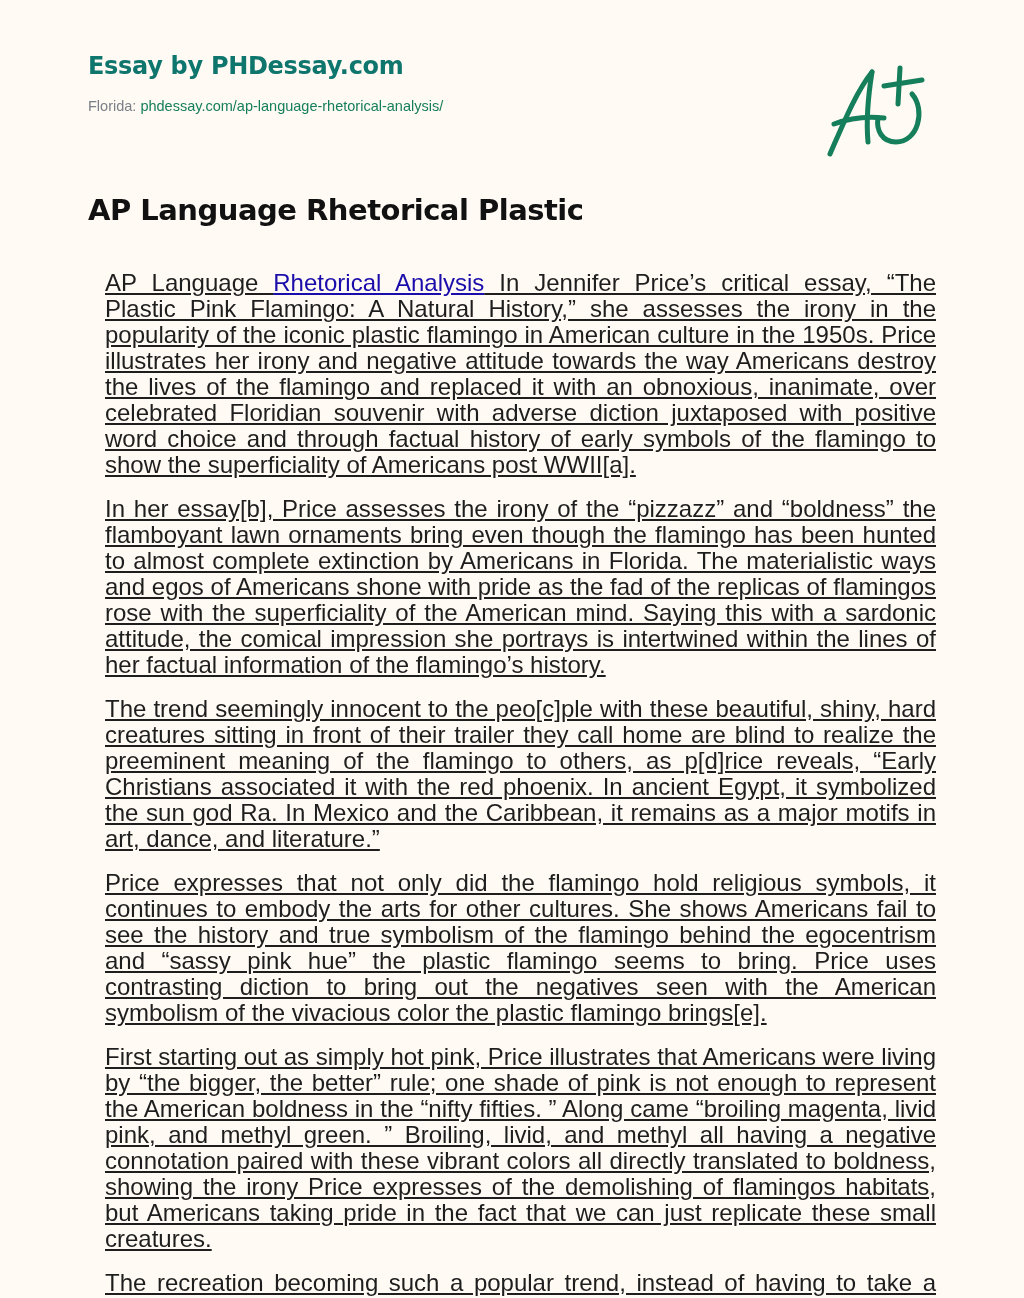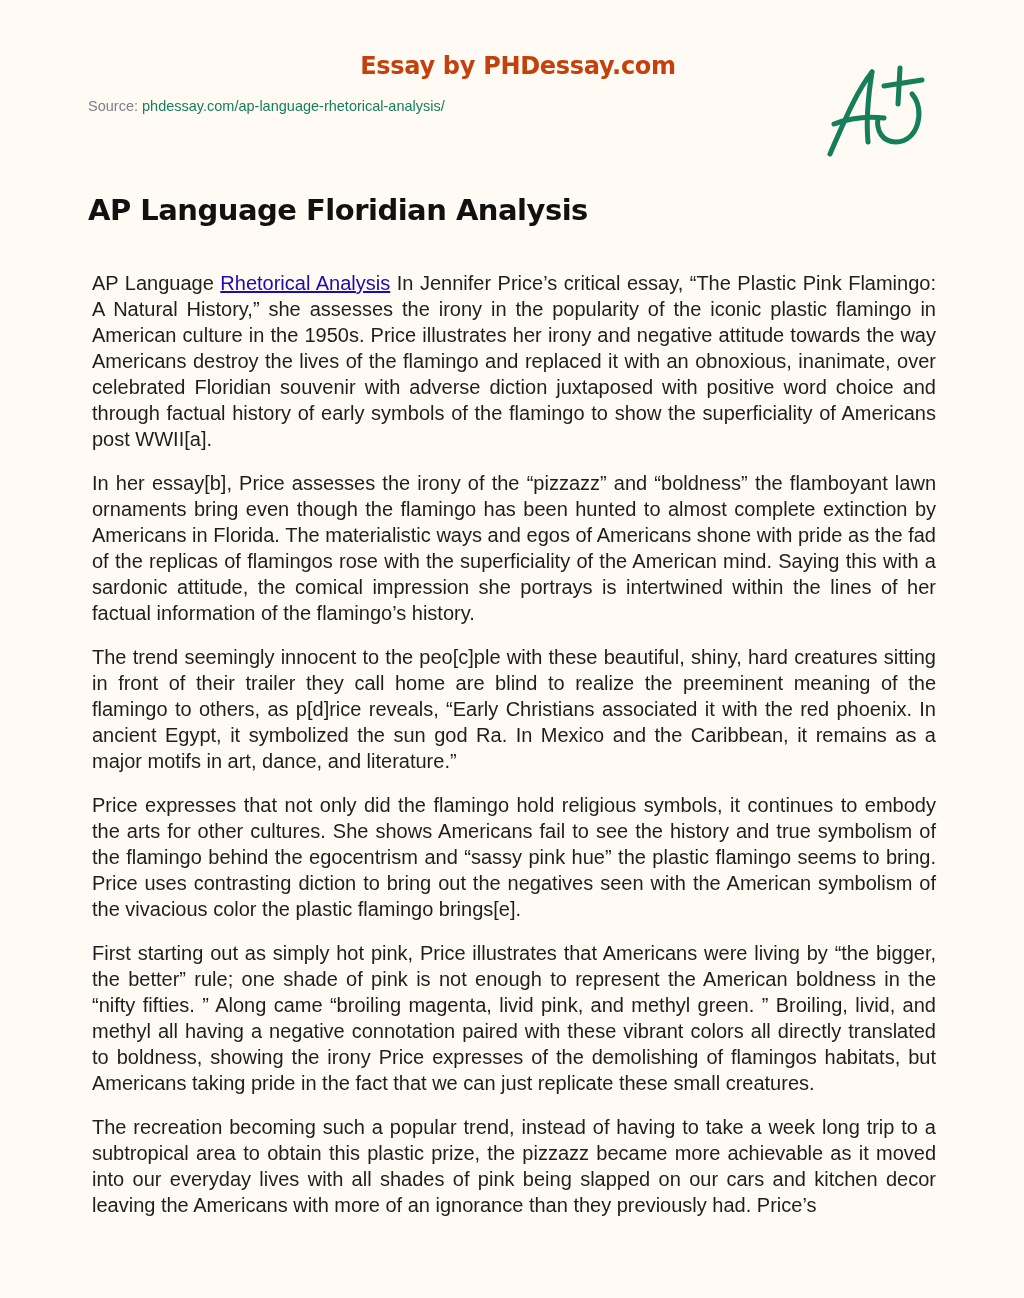--- a/index.html
+++ b/index.html
@@ -18,25 +18,24 @@
     .header {
       position: absolute;
       left: 88px;
       top: 48px;
       width: 860px;
     }
     .site-title {
       font-family: "DejaVu Sans", sans-serif;
       font-size: 24px;
       font-weight: bold;
-      color: #c2410c;
+      color: #0f766e;
       margin: 0;
       letter-spacing: -0.3px;
       line-height: 36px;
-      text-align: center;
     }
     .source-line {
       margin-top: 12px;
       font-size: 14.5px;
       color: #7a8088;
       line-height: 20px;
     }
     .source-line a {
       color: #157e5b;
       text-decoration: none;
@@ -61,38 +60,39 @@
       letter-spacing: -0.5px;
       line-height: 44px;
     }
     .content {
       position: absolute;
       left: 88px;
       top: 270px;
       width: 848px;
     }
     .content p {
-      margin: 0 0 18px 4px;
-      font-size: 20px;
+      margin: 0 0 18px 17px;
+      font-size: 24px;
       line-height: 26px;
       text-align: justify;
       color: #1e1e1e;
+      text-decoration: underline;
     }
     .content a {
       color: #1a0dab;
       text-decoration: underline;
     }
   </style>
 </head>
 <body>
 
 <div class="header">
   <h2 class="site-title">Essay by PHDessay.com</h2>
   <div class="source-line">
-    <span>Source: </span><a>phdessay.com/ap-language-rhetorical-analysis/</a>
+    <span>Florida: </span><a>phdessay.com/ap-language-rhetorical-analysis/</a>
   </div>
 </div>
 
 <div class="logo">
   <svg width="110" height="100" viewBox="0 0 110 100">
     <g fill="none" stroke="#157e5b" stroke-width="5" stroke-linecap="round" stroke-linejoin="round">
 
       <path d="M8 92 C 22 60, 34 30, 50 10"></path>
 
       <path d="M50 10 C 46 35, 44 58, 46 80"></path>
@@ -101,21 +101,21 @@
 
       <path d="M78 6 L 76 42"></path>
 
       <path d="M62 24 C 74 22, 88 20, 100 18"></path>
 
       <path d="M90 32 C 104 48, 96 80, 74 80 C 60 80, 54 68, 56 56"></path>
     </g>
   </svg>
 </div>
 
-<h1 class="doc-title">AP Language Floridian Analysis</h1>
+<h1 class="doc-title">AP Language Rhetorical Plastic</h1>
 
 <div class="content">
   <p><span>AP  Language </span><a>Rhetorical  Analysis</a><span> In Jennifer Price’s critical essay, “The Plastic Pink Flamingo: A Natural History,” she assesses the irony in the popularity of the iconic plastic flamingo in American culture in the 1950s. Price illustrates her irony and negative attitude towards the way Americans destroy the lives of the flamingo and replaced it with an obnoxious, inanimate, over celebrated Floridian souvenir with adverse diction juxtaposed with positive word choice and through factual history of early symbols of the flamingo to show the superficiality of Americans post WWII[a].</span></p>
   <p>In her essay[b], Price assesses the irony of the “pizzazz” and “boldness” the flamboyant lawn ornaments bring even though the flamingo has been hunted to almost complete extinction by Americans in Florida. The materialistic ways and egos of Americans shone with pride as the fad of the replicas of flamingos rose with the superficiality of the American mind. Saying this with a sardonic attitude, the comical impression she portrays is intertwined within the lines of her factual information of the flamingo’s history.</p>
   <p>The trend seemingly innocent to the peo[c]ple with these beautiful, shiny, hard creatures sitting in front of their trailer they call home are blind to realize the preeminent meaning of the flamingo to others, as p[d]rice reveals, “Early Christians associated it with the red phoenix. In ancient Egypt, it symbolized the sun god Ra. In Mexico and the Caribbean, it remains as a major motifs in art, dance, and literature.”</p>
   <p>Price expresses that not only did the flamingo hold religious symbols, it continues to embody the arts for other cultures. She shows Americans fail to see the history and true symbolism of the flamingo behind the egocentrism and “sassy pink hue” the plastic flamingo seems to bring. Price uses contrasting diction to bring out the negatives seen with the American symbolism of the vivacious color the plastic flamingo brings[e].</p>
   <p>First starting out as simply hot pink, Price illustrates that Americans were living by “the bigger, the better” rule; one shade of pink is not enough to represent the American boldness in the “nifty fifties. ” Along came “broiling magenta, livid pink, and methyl green. ” Broiling, livid, and methyl all having a negative connotation paired with these vibrant colors all directly translated to boldness, showing the irony Price expresses of the demolishing of flamingos habitats, but Americans taking pride in the fact that we can just replicate these small creatures.</p>
   <p>The recreation becoming such a popular trend, instead of having to take a week long trip to a subtropical area to obtain this plastic prize, the pizzazz became more achievable as it moved into our everyday lives with all shades of pink being slapped on our cars and kitchen decor leaving the Americans with more of an ignorance than they previously had. Price’s</p>
 </div>
 

